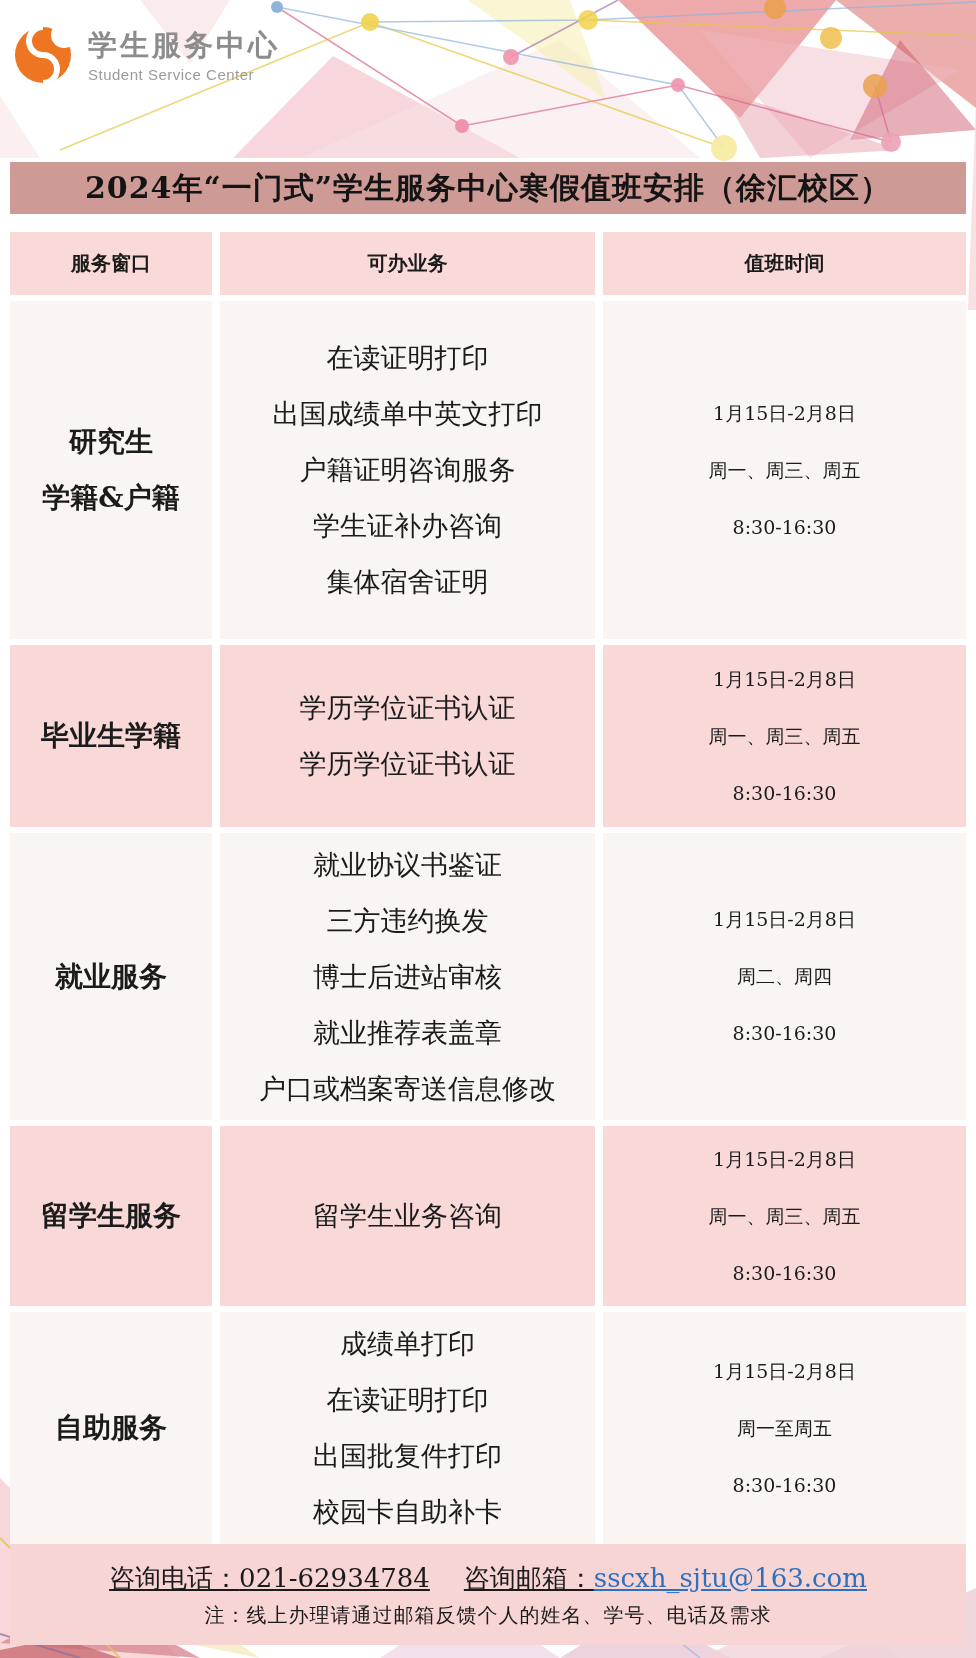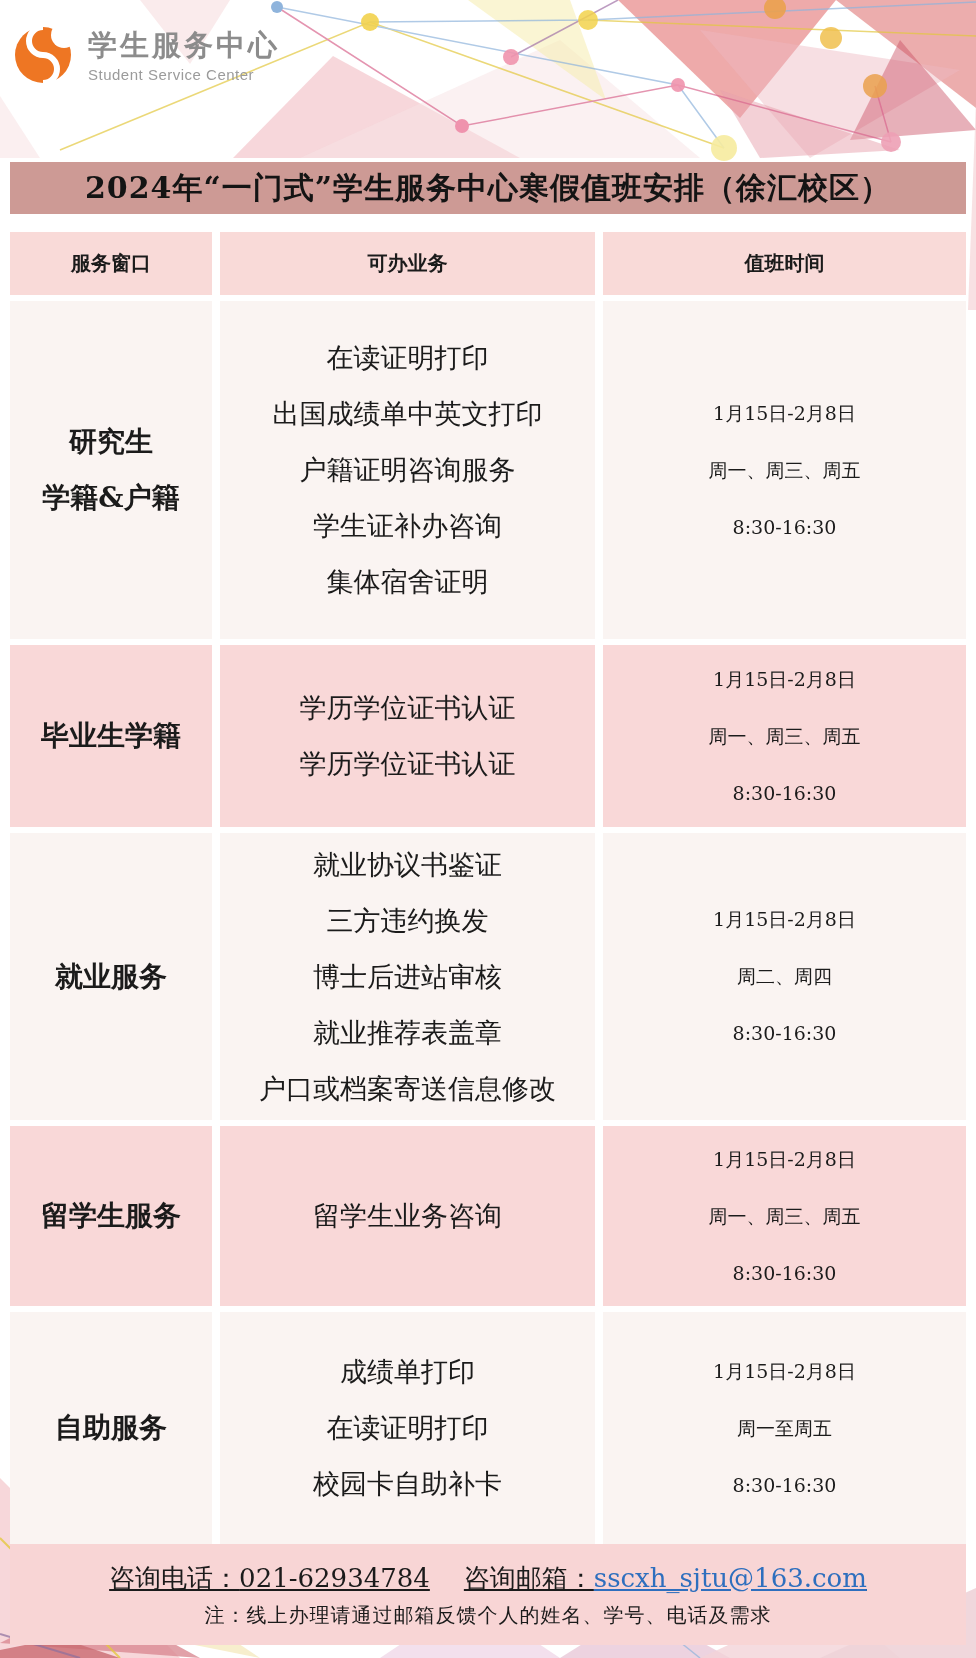--- a/index.html
+++ b/index.html
@@ -179,20 +179,21 @@
     <div class="sched">周一、周三、周五</div>
     <div class="sched">8:30-16:30</div>
   </div>
 
   <div class="cell light">
     <div class="win">自助服务</div>
   </div>
   <div class="cell light">
     <div class="line">成绩单打印</div>
     <div class="line">在读证明打印</div>
+    <div class="line">出国批复件打印</div>
     <div class="line">校园卡自助补卡</div>
   </div>
   <div class="cell light">
     <div class="sched">1月15日-2月8日</div>
     <div class="sched">周一至周五</div>
     <div class="sched">8:30-16:30</div>
   </div>
 </div>
 
 <div class="footer">

